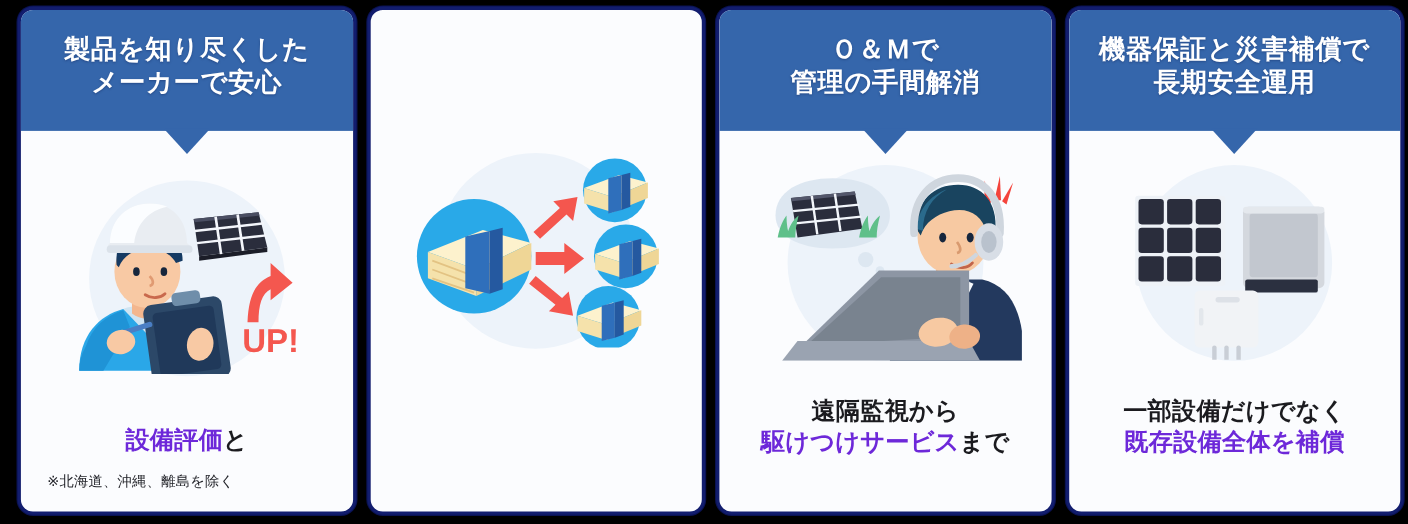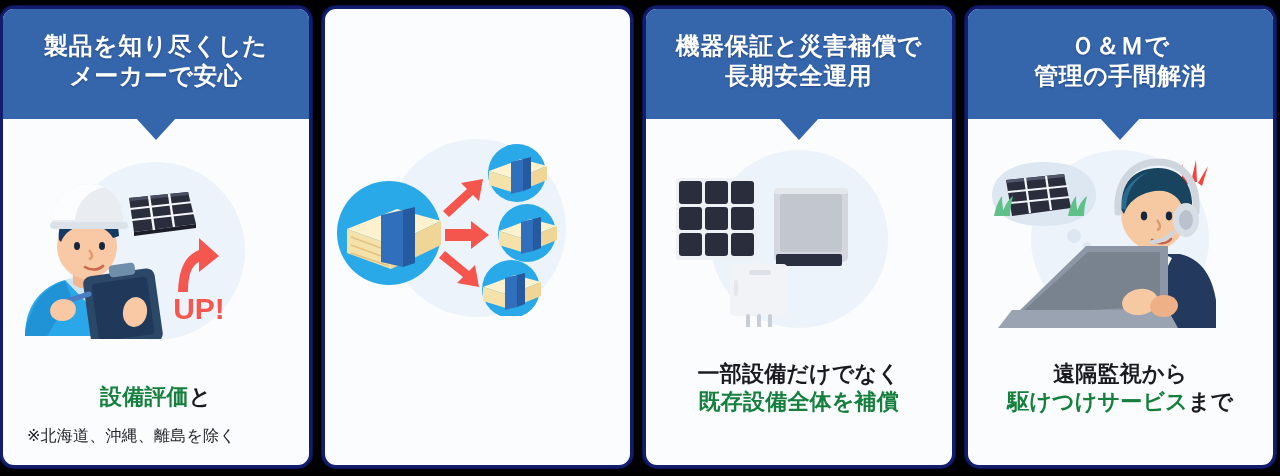--- a/index.html
+++ b/index.html
@@ -7,21 +7,21 @@
   body {
     background:#000;
     font-family:"Liberation Sans","DejaVu Sans",sans-serif;
     overflow:hidden;
   }
   .board {
     width:1280px; height:476px;
     display:flex;
     align-items:stretch;
     justify-content:space-between;
-    padding:6px 4px 8px 0;
+    padding:6px 4px 8px 16px;
     gap:10px;
   }
   .card {
     position:relative;
     flex:1 1 0;
     background:#fbfcfe;
     border:3px solid #121d6e;
     border-radius:14px;
     display:flex;
     flex-direction:column;
@@ -60,21 +60,21 @@
     border-top:23px solid #3566ab;
     z-index:4;
   }
   
   .card-art {
     position:relative;
     flex:1 1 auto;
     min-height:0;
     display:flex;
     align-items:center;
-    justify-content:flex-start;
+    justify-content:center;
   }
   .art-bg {
     position:absolute;
     width:178px; height:178px;
     border-radius:50%;
     background:#edf3fa;
     top:50%; left:50%;
     transform:translate(-50%,-50%);
   }
   .art-svg { position:relative; z-index:2; display:block; }
@@ -82,24 +82,24 @@
   .card-caption {
     flex:0 0 auto;
     text-align:center;
     font-size:22px;
     font-weight:bold;
     color:#1b1b1f;
     line-height:1.3;
     padding:0 8px;
     letter-spacing:0.2px;
   }
-  .card-caption .hl { color:#15803d; }
+  .card-caption .hl { color:#6d28d9; }
   .card-note {
     flex:0 0 auto;
-    font-size:16px;
+    font-size:13px;
     color:#23242a;
     padding:14px 0 0 24px;
     text-align:left;
     min-height:30px;
     letter-spacing:0.2px;
   }
   .card-foot { flex:0 0 18px; }
 </style>
 </head>
 <body>
@@ -213,67 +213,20 @@
           <circle cx="186" cy="148" r="29" fill="#29a9e8"></circle>
           <polygon points="158,146 190,134 216,141 184,154" fill="#fdf2cd"></polygon>
           <polygon points="158,146 184,154 184,168 158,160" fill="#f5e2ab"></polygon>
           <polygon points="184,154 216,141 216,155 184,168" fill="#efd696"></polygon>
           <polygon points="180,137 192,134 192,166 180,169" fill="#2f6fbb"></polygon>
           <polygon points="192,134 200,132 200,163 192,166" fill="#2559a0"></polygon>
         </g>
       </svg>
     </div>
 
-    <div class="card-foot"></div>
-  </div>
-
-  <div class="card">
-    <div class="card-header">
-      <div class="card-header-title">機器保証と災害補償で
-長期安全運用</div>
-      <div class="notch"></div>
-    </div>
-
-    <div class="card-art">
-      <div class="art-bg"></div>
-      <svg class="art-svg" width="240" height="175" viewBox="0 0 240 175">
-        <g>
-          <rect x="30" y="26" width="82" height="82" rx="3" fill="#eef2f7"></rect>
-          <rect x="33" y="29" width="23" height="23" rx="3" fill="#2a2d3c"></rect>
-          <rect x="59" y="29" width="23" height="23" rx="3" fill="#2a2d3c"></rect>
-          <rect x="85" y="29" width="23" height="23" rx="3" fill="#2a2d3c"></rect>
-          <rect x="33" y="55" width="23" height="23" rx="3" fill="#2a2d3c"></rect>
-          <rect x="59" y="55" width="23" height="23" rx="3" fill="#2a2d3c"></rect>
-          <rect x="85" y="55" width="23" height="23" rx="3" fill="#2a2d3c"></rect>
-          <rect x="33" y="81" width="23" height="23" rx="3" fill="#2a2d3c"></rect>
-          <rect x="59" y="81" width="23" height="23" rx="3" fill="#2a2d3c"></rect>
-          <rect x="85" y="81" width="23" height="23" rx="3" fill="#2a2d3c"></rect>
-        </g>
-        <g>
-          <rect x="128" y="36" width="74" height="74" rx="5" fill="#d4d8de"></rect>
-          <rect x="134" y="42" width="62" height="58" rx="3" fill="#c2c7cf"></rect>
-          <rect x="130" y="102" width="66" height="12" rx="2" fill="#2b3040"></rect>
-          <rect x="128" y="36" width="74" height="6" rx="3" fill="#e4e8ed"></rect>
-        </g>
-        <g>
-          <rect x="84" y="112" width="58" height="52" rx="5" fill="#f1f3f6"></rect>
-          <rect x="103" y="118" width="22" height="5" rx="2.5" fill="#dde1e7"></rect>
-          <rect x="88" y="128" width="4" height="16" rx="2" fill="#e3e7ec"></rect>
-          <rect x="100" y="162" width="4" height="16" rx="2" fill="#c9ced6"></rect>
-          <rect x="111" y="162" width="4" height="16" rx="2" fill="#c9ced6"></rect>
-          <rect x="122" y="162" width="4" height="16" rx="2" fill="#c9ced6"></rect>
-        </g>
-      </svg>
-    </div>
-
-    <div class="card-caption">
-      <div><span>一部設備だけでなく</span></div>
-      <div><span class="hl">既存設備全体を補償</span></div>
-    </div>
-    <div class="card-note"></div>
     <div class="card-foot"></div>
   </div>
 
   <div class="card">
     <div class="card-header">
       <div class="card-header-title">Ｏ＆Ｍで
 管理の手間解消</div>
       <div class="notch"></div>
     </div>
 
@@ -335,13 +288,60 @@
     <div class="card-caption">
       <div><span>遠隔監視から</span></div>
       <div>
         <span class="hl">駆けつけサービス</span><span>まで</span>
       </div>
     </div>
     <div class="card-note"></div>
     <div class="card-foot"></div>
   </div>
 
+  <div class="card">
+    <div class="card-header">
+      <div class="card-header-title">機器保証と災害補償で
+長期安全運用</div>
+      <div class="notch"></div>
+    </div>
+
+    <div class="card-art">
+      <div class="art-bg"></div>
+      <svg class="art-svg" width="240" height="175" viewBox="0 0 240 175">
+        <g>
+          <rect x="30" y="26" width="82" height="82" rx="3" fill="#eef2f7"></rect>
+          <rect x="33" y="29" width="23" height="23" rx="3" fill="#2a2d3c"></rect>
+          <rect x="59" y="29" width="23" height="23" rx="3" fill="#2a2d3c"></rect>
+          <rect x="85" y="29" width="23" height="23" rx="3" fill="#2a2d3c"></rect>
+          <rect x="33" y="55" width="23" height="23" rx="3" fill="#2a2d3c"></rect>
+          <rect x="59" y="55" width="23" height="23" rx="3" fill="#2a2d3c"></rect>
+          <rect x="85" y="55" width="23" height="23" rx="3" fill="#2a2d3c"></rect>
+          <rect x="33" y="81" width="23" height="23" rx="3" fill="#2a2d3c"></rect>
+          <rect x="59" y="81" width="23" height="23" rx="3" fill="#2a2d3c"></rect>
+          <rect x="85" y="81" width="23" height="23" rx="3" fill="#2a2d3c"></rect>
+        </g>
+        <g>
+          <rect x="128" y="36" width="74" height="74" rx="5" fill="#d4d8de"></rect>
+          <rect x="134" y="42" width="62" height="58" rx="3" fill="#c2c7cf"></rect>
+          <rect x="130" y="102" width="66" height="12" rx="2" fill="#2b3040"></rect>
+          <rect x="128" y="36" width="74" height="6" rx="3" fill="#e4e8ed"></rect>
+        </g>
+        <g>
+          <rect x="84" y="112" width="58" height="52" rx="5" fill="#f1f3f6"></rect>
+          <rect x="103" y="118" width="22" height="5" rx="2.5" fill="#dde1e7"></rect>
+          <rect x="88" y="128" width="4" height="16" rx="2" fill="#e3e7ec"></rect>
+          <rect x="100" y="162" width="4" height="16" rx="2" fill="#c9ced6"></rect>
+          <rect x="111" y="162" width="4" height="16" rx="2" fill="#c9ced6"></rect>
+          <rect x="122" y="162" width="4" height="16" rx="2" fill="#c9ced6"></rect>
+        </g>
+      </svg>
+    </div>
+
+    <div class="card-caption">
+      <div><span>一部設備だけでなく</span></div>
+      <div><span class="hl">既存設備全体を補償</span></div>
+    </div>
+    <div class="card-note"></div>
+    <div class="card-foot"></div>
+  </div>
+
 </div>
 
 </body></html>

